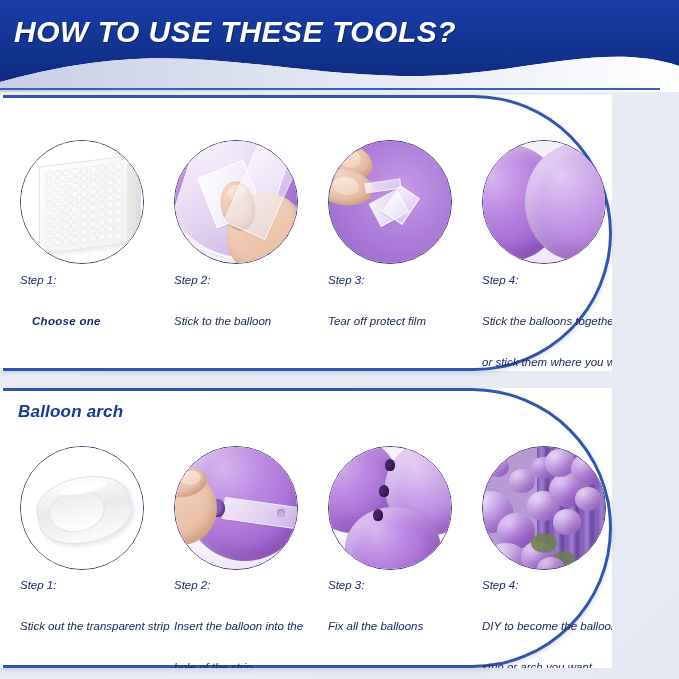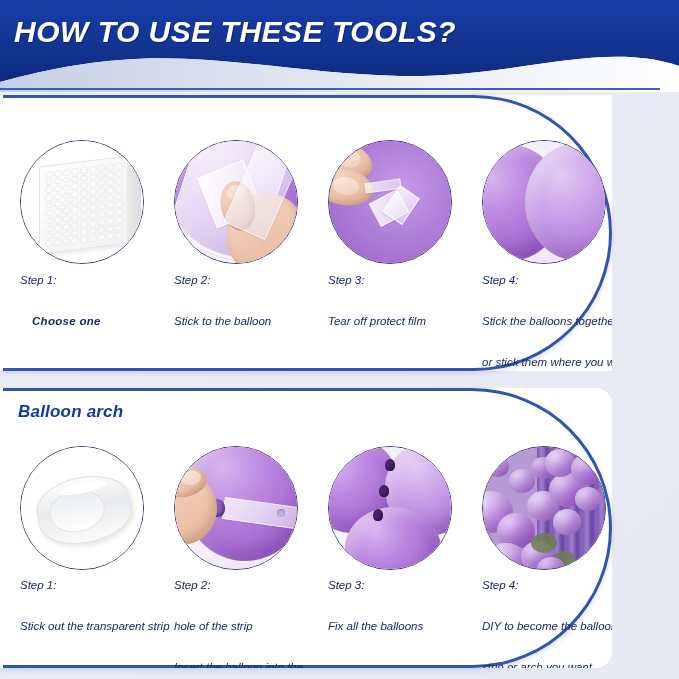--- a/index.html
+++ b/index.html
@@ -39,21 +39,21 @@
     border-left:none;
     border-top-right-radius:185px;
     border-bottom-right-radius:185px;
     background:#ffffff;
     box-shadow:0 2px 5px rgba(60,80,160,.18);
   }
   .panel .shell::after{
     content:"";position:absolute;left:-3px;top:-3px;bottom:-3px;width:6px;background:#ffffff;
   }
   #panel-tools{left:0;top:95px;width:612px;height:276px;}
-  #panel-arch{left:0;top:388px;width:612px;height:280px;border-radius:16px;}
+  #panel-arch{left:0;top:388px;width:612px;height:280px;}
 
   .panel-inner{position:absolute;inset:0;overflow:hidden;}
 
   .panel-title{
     position:absolute;left:18px;top:14px;
     color:#123a9a;font-size:17px;font-weight:bold;letter-spacing:.2px;
   }
 
   
   .steps{position:absolute;left:0;right:0;top:0;bottom:0;}
@@ -351,22 +351,22 @@
               <div class="film" style="left:48px;top:56px;width:86px;height:20px;transform:rotate(8deg);opacity:.85;"></div>
               <div class="striphole" style="left:102px;top:62px;"></div>
               <div class="knot" style="left:34px;top:52px;width:16px;height:18px;background:#8a5cc0;"></div>
               <div class="hand" style="left:-28px;top:26px;width:70px;height:72px;"></div>
               <div class="finger" style="left:-14px;top:20px;width:46px;height:30px;transform:rotate(-10deg);"></div>
               <div class="nail" style="left:6px;top:24px;width:20px;height:14px;transform:rotate(-10deg);"></div>
             </div>
           </div>
           <div class="caption">
             <div class="cap-step">Step 2:</div>
+            <div class="cap-text">Insert the balloon into the</div>
             <div class="cap-text">hole of the strip</div>
-            <div class="cap-text">Insert the balloon into the</div>
           </div>
         </div>
 
         <div class="step s2">
           <div class="circle outlined-pl">
             <div class="art" style="background:linear-gradient(180deg,#f5eff9,#ffffff 45%,#f1e9f7);">
               <div class="bln" style="left:-24px;top:-10px;width:94px;height:96px;"></div>
               <div class="bln lt" style="left:56px;top:-6px;width:92px;height:94px;"></div>
               <div class="bln" style="left:16px;top:60px;width:96px;height:84px;"></div>
               <div class="knot" style="left:56px;top:12px;"></div>

